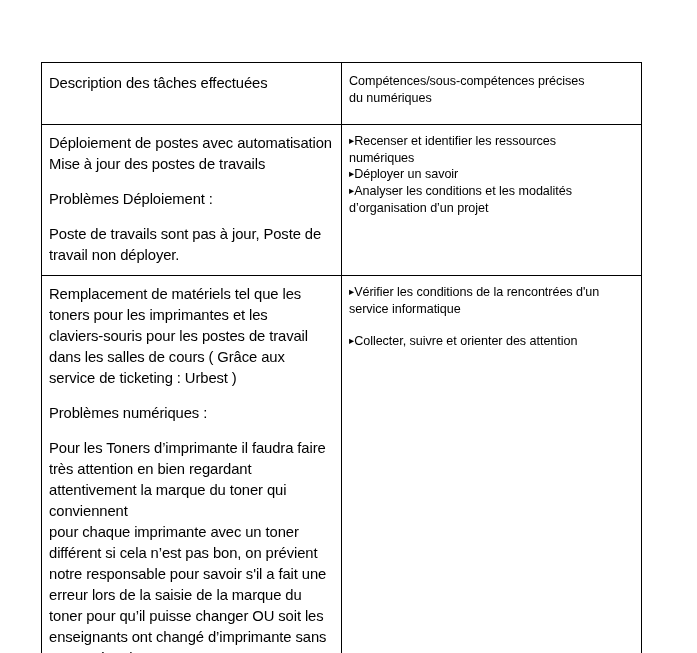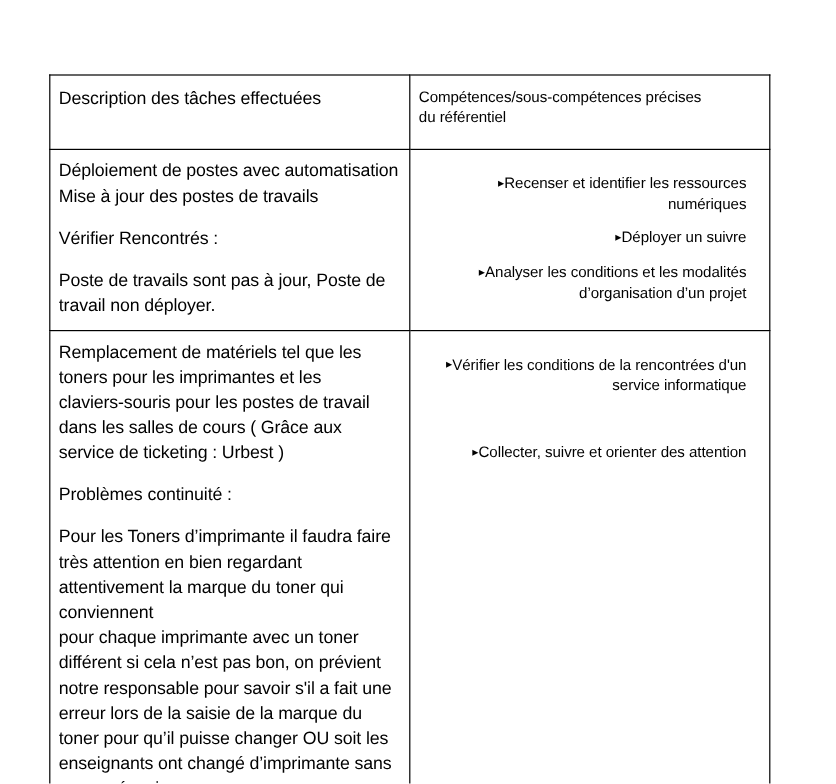--- a/index.html
+++ b/index.html
@@ -57,24 +57,23 @@
     padding-bottom: 30px;
   }
   .para {
     margin: 0;
     white-space: pre-line;
   }
   .spacer-line {
     height: 0.95em;
   }
   .bullet-line {
-    margin: 12px;
+    margin: 0;
     white-space: pre-line;
     text-indent: 0;
-    text-align: right;
   }
   .bullet-gap {
     height: 1.25em;
   }
   .bullet-mark {
     font-size: 0.82em;
     vertical-align: 1px;
   }
   .row1-left {
     padding-bottom: 12px;
@@ -95,52 +94,52 @@
       <col class="col-left">
       <col class="col-right">
     </colgroup>
     <tbody>
       <tr class="header-row">
         <td class="cell-left">
           <div class="para">Description des tâches effectuées</div>
         </td>
         <td class="cell-right">
           <div class="para">Compétences/sous-compétences précises
-du référentiel</div>
+du numériques</div>
         </td>
       </tr>
 
       <tr>
         <td class="cell-left row1-left">
           <div class="para">Déploiement de postes avec automatisation
 Mise à jour des postes de travails</div>
           <div class="spacer-line"></div>
-          <div class="para">Vérifier Rencontrés :</div>
+          <div class="para">Problèmes Déploiement :</div>
           <div class="spacer-line"></div>
           <div class="para">Poste de travails sont pas à jour, Poste de
 travail non déployer.</div>
         </td>
         <td class="cell-right row1-right">
           <div class="bullet-line"><span class="bullet-mark">▸</span><span>Recenser et identifier les ressources
 numériques</span></div>
-          <div class="bullet-line"><span class="bullet-mark">▸</span><span>Déployer un suivre</span></div>
+          <div class="bullet-line"><span class="bullet-mark">▸</span><span>Déployer un savoir</span></div>
           <div class="bullet-line"><span class="bullet-mark">▸</span><span>Analyser les conditions et les modalités
 d’organisation d’un projet</span></div>
         </td>
       </tr>
 
       <tr>
         <td class="cell-left row2-left">
           <div class="para">Remplacement de matériels tel que les
 toners pour les imprimantes et les
 claviers-souris pour les postes de travail
 dans les salles de cours ( Grâce aux
 service de ticketing : Urbest )</div>
           <div class="spacer-line"></div>
-          <div class="para">Problèmes continuité :</div>
+          <div class="para">Problèmes numériques :</div>
           <div class="spacer-line"></div>
           <div class="para">Pour les Toners d’imprimante il faudra faire
 très attention en bien regardant
 attentivement la marque du toner qui
 conviennent
 pour chaque imprimante avec un toner
 différent si cela n’est pas bon, on prévient
 notre responsable pour savoir s'il a fait une
 erreur lors de la saisie de la marque du
 toner pour qu’il puisse changer OU soit les

